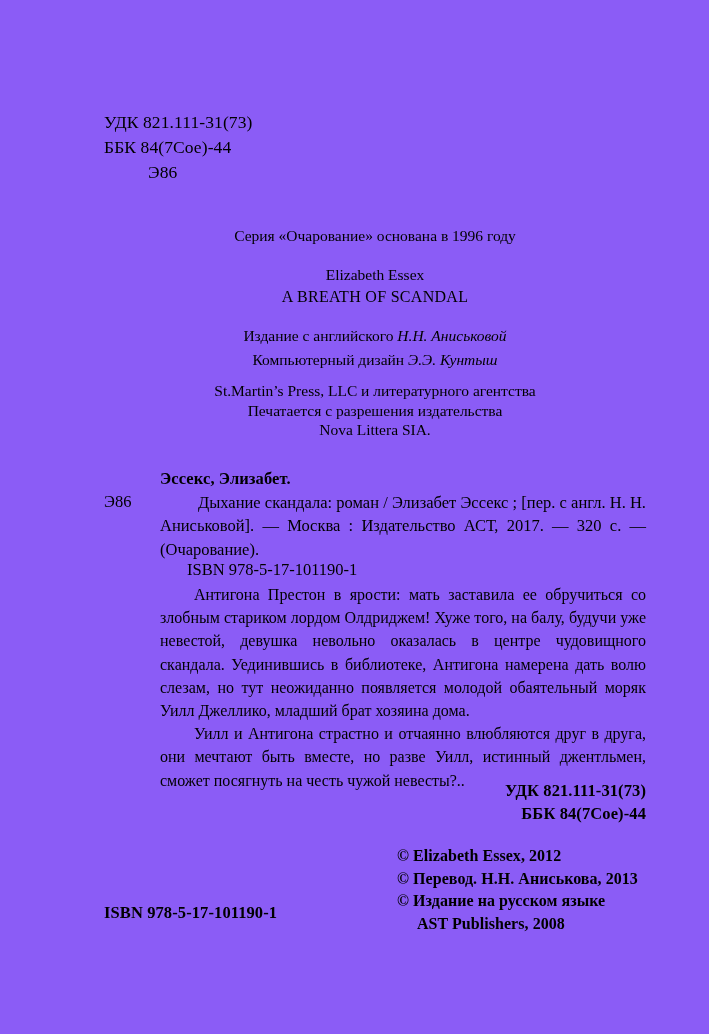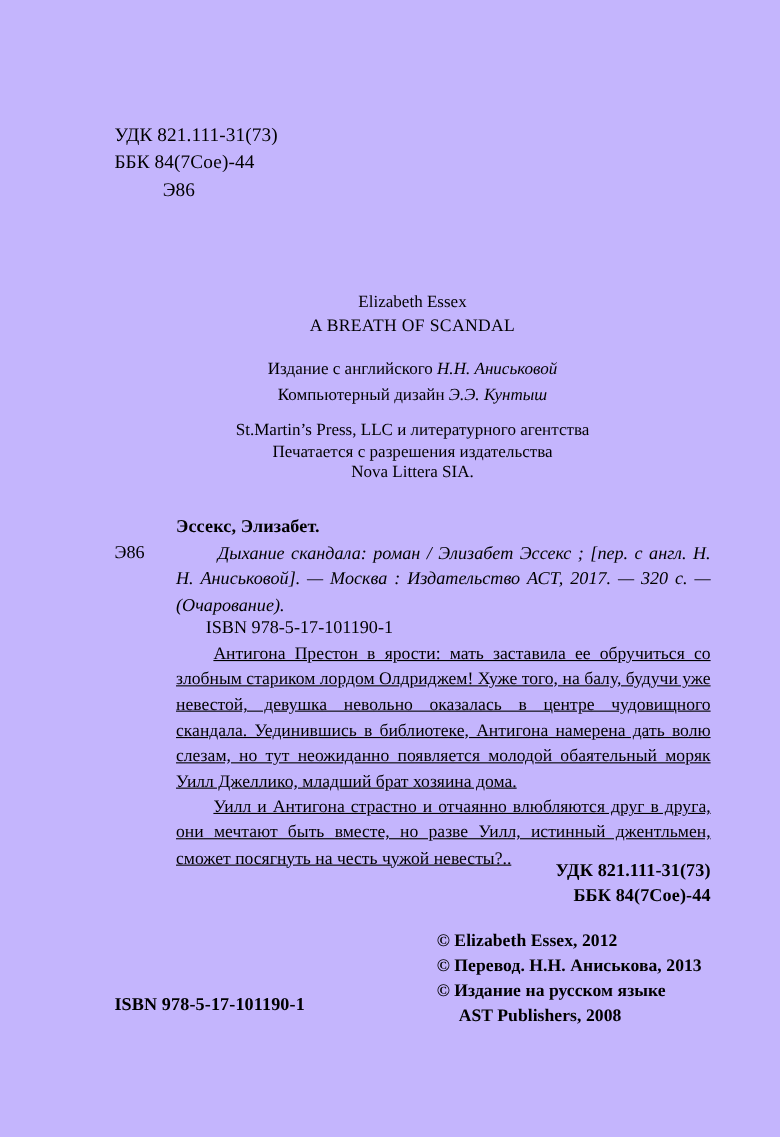--- a/index.html
+++ b/index.html
@@ -14,21 +14,21 @@
     position: relative;
     overflow: hidden;
     font-family: "Liberation Serif", "DejaVu Serif", serif;
     color: #000000;
     -webkit-font-smoothing: antialiased;
   }
 
   .page {
     position: absolute;
     inset: 0;
-    background: #c4b5fd;
+    background: #8b5cf6;
   }
 
   
   .blk { position: absolute; }
   .line { white-space: pre; }
   .center { text-align: center; }
   .ital { font-style: italic; }
 
   
   #udk-block {
@@ -84,21 +84,20 @@
     top: 467px;
     width: 486px;
     font-size: 16.5px;
     line-height: 23.5px;
   }
   #biblio-block .author-line { font-weight: bold; letter-spacing: 0.1px; font-family: Liberation Serif, serif; }
   #biblio-block .desc {
     text-align: justify;
     text-align-last: left;
     text-indent: 38px;
-    font-style: italic;
   }
   #isbn-inner {
     left: 187px;
     top: 558px;
     font-size: 16.5px;
     line-height: 23px;
   }
 
   
   #annotation {
@@ -106,21 +105,20 @@
     top: 583px;
     width: 486px;
     font-size: 16px;
     line-height: 23.2px;
   }
   #annotation p {
     margin: 0;
     text-indent: 34px;
     text-align: justify;
     text-align-last: left;
-    text-decoration: underline;
   }
 
   
   #udk-repeat {
     left: 300px;
     top: 779px;
     width: 346px;
     font-size: 16.5px;
     line-height: 23px;
     font-weight: bold;
@@ -154,20 +152,21 @@
 <body>
 
 <div class="page">
 
   <div class="blk" id="udk-block">
     <div class="line">УДК 821.111-31(73)</div>
     <div class="line">ББК 84(7Сое)-44</div>
     <div class="line indent">Э86</div>
   </div>
 
+  <div class="blk center" id="series-line">Серия «Очарование» основана в 1996 году</div>
 
   <div class="blk center" id="orig-title-block">
     <div class="line">Elizabeth Essex</div>
     <div class="line maintitle">A BREATH OF SCANDAL</div>
   </div>
 
   <div class="blk center" id="credits-block">
     <div class="line"><span>Издание с английского </span><span class="ital">Н.Н. Аниськовой</span></div>
     <div class="line"><span>Компьютерный дизайн </span><span class="ital">Э.Э. Кунтыш</span></div>
   </div>

